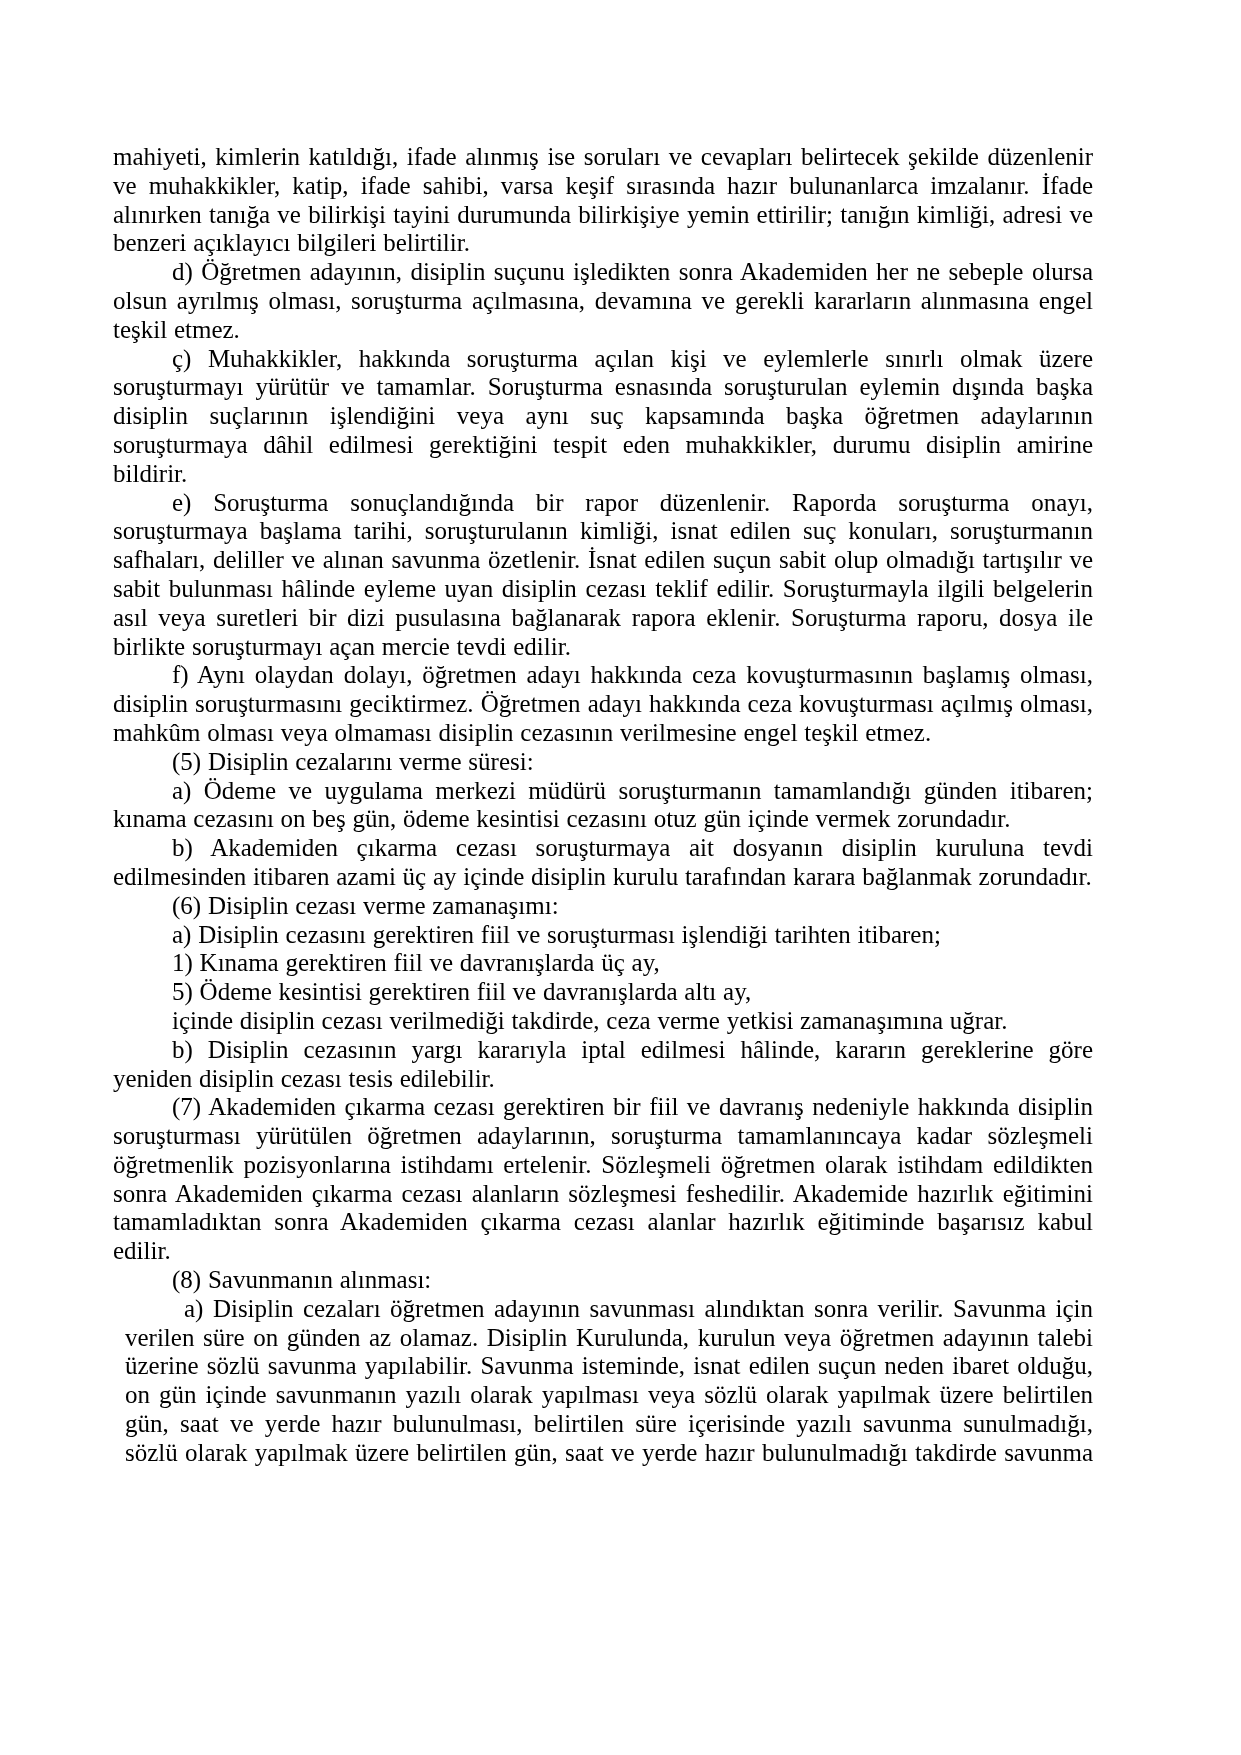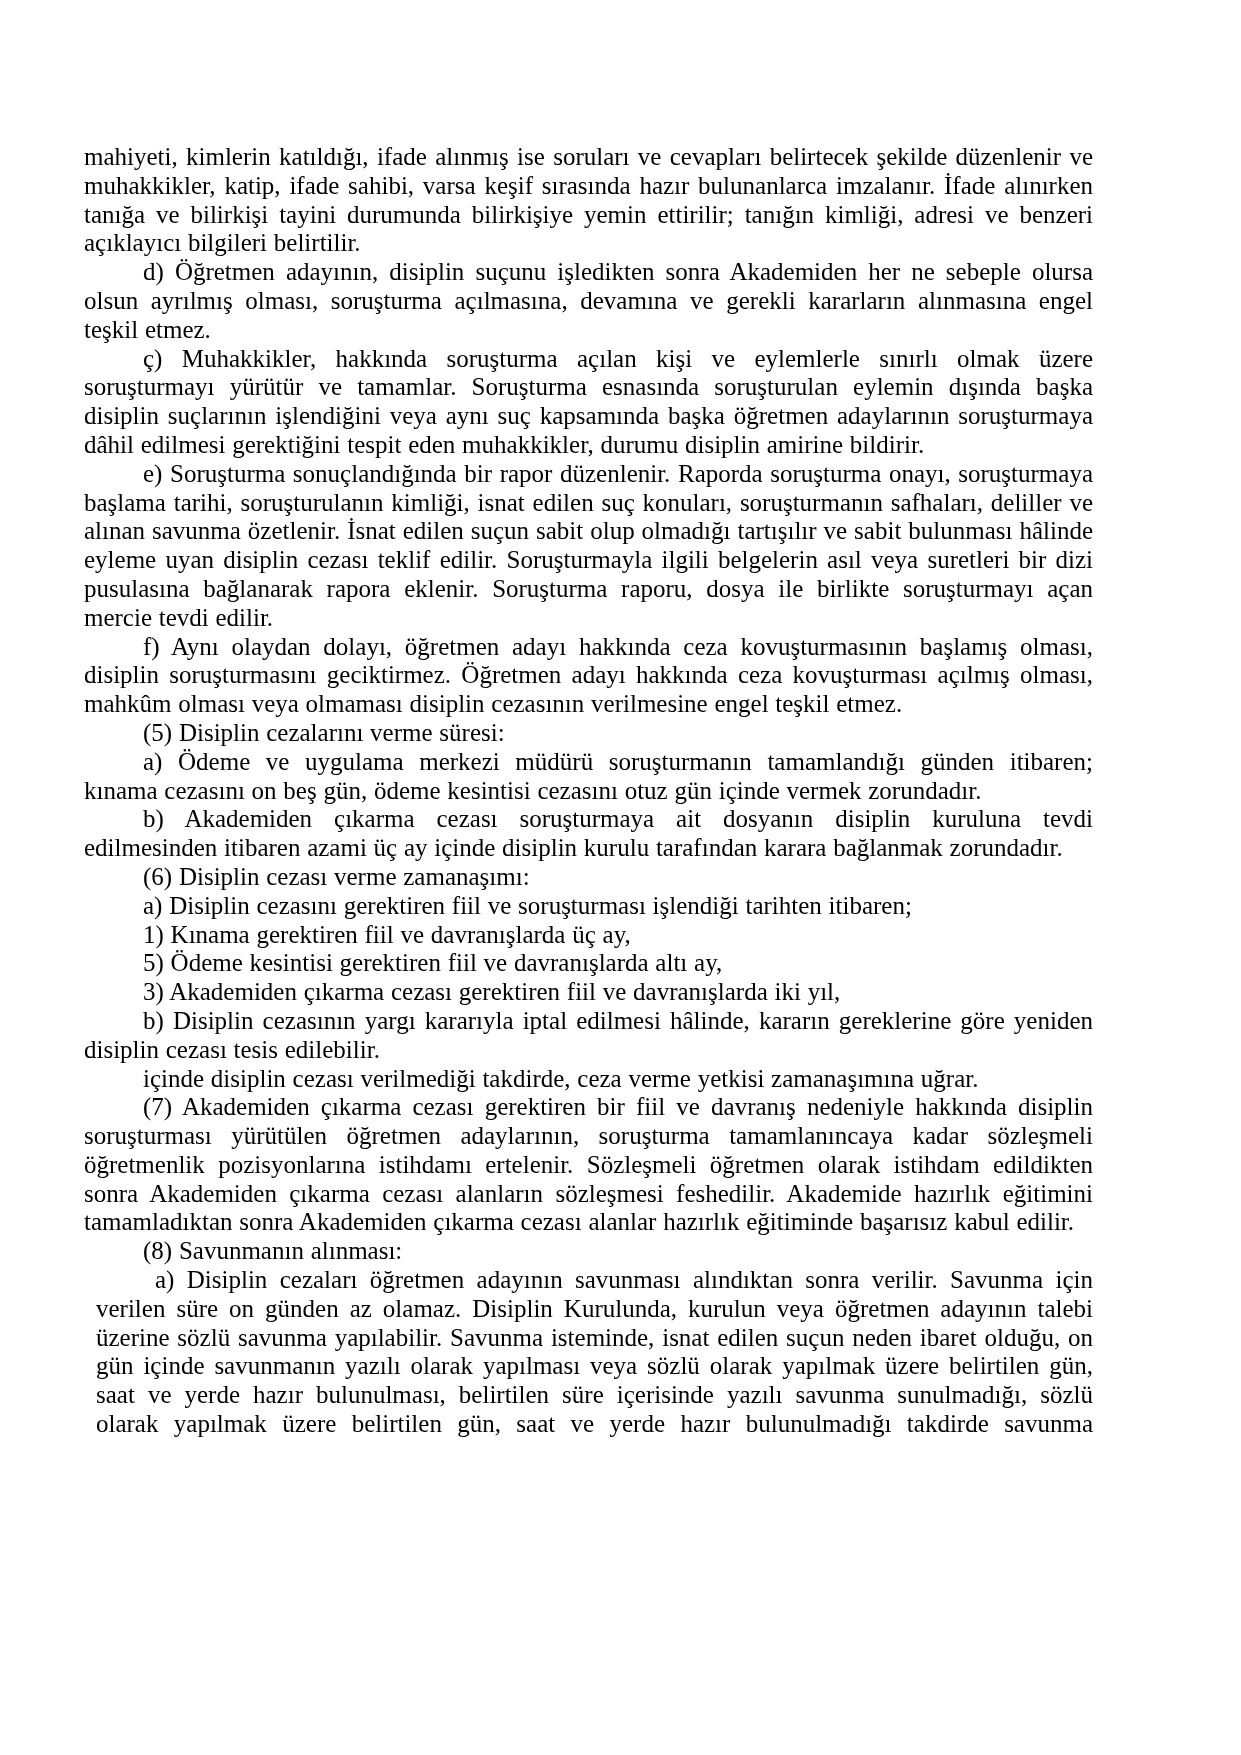--- a/index.html
+++ b/index.html
@@ -7,21 +7,21 @@
     padding: 0;
     background: #ffffff;
   }
   .page {
     position: relative;
     width: 1241px;
     height: 1755px;
     background: #ffffff;
     color: #000000;
     box-sizing: border-box;
-    padding: 143px 148px 0 84px;
+    padding: 143px 148px 0 113px;
     overflow: hidden;
   }
   .doc-body {
     font-family: "Liberation Serif", "DejaVu Serif", serif;
     font-size: 25px;
     line-height: 28.8px;
     text-align: justify;
     color: #000000;
   }
   .doc-body p {
@@ -48,20 +48,19 @@
     <p>ç) Muhakkikler, hakkında soruşturma açılan kişi ve eylemlerle sınırlı olmak üzere soruşturmayı yürütür ve tamamlar. Soruşturma esnasında soruşturulan eylemin dışında başka disiplin suçlarının işlendiğini veya aynı suç kapsamında başka öğretmen adaylarının soruşturmaya dâhil edilmesi gerektiğini tespit eden muhakkikler, durumu disiplin amirine bildirir.</p>
     <p>e) Soruşturma sonuçlandığında bir rapor düzenlenir. Raporda soruşturma onayı, soruşturmaya başlama tarihi, soruşturulanın kimliği, isnat edilen suç konuları, soruşturmanın safhaları, deliller ve alınan savunma özetlenir. İsnat edilen suçun sabit olup olmadığı tartışılır ve sabit bulunması hâlinde eyleme uyan disiplin cezası teklif edilir. Soruşturmayla ilgili belgelerin asıl veya suretleri bir dizi pusulasına bağlanarak rapora eklenir. Soruşturma raporu, dosya ile birlikte soruşturmayı açan mercie tevdi edilir.</p>
     <p>f) Aynı olaydan dolayı, öğretmen adayı hakkında ceza kovuşturmasının başlamış olması, disiplin soruşturmasını geciktirmez. Öğretmen adayı hakkında ceza kovuşturması açılmış olması, mahkûm olması veya olmaması disiplin cezasının verilmesine engel teşkil etmez.</p>
     <p>(5) Disiplin cezalarını verme süresi:</p>
     <p>a) Ödeme ve uygulama merkezi müdürü soruşturmanın tamamlandığı günden itibaren; kınama cezasını on beş gün, ödeme kesintisi cezasını otuz gün içinde vermek zorundadır.</p>
     <p>b) Akademiden çıkarma cezası soruşturmaya ait dosyanın disiplin kuruluna tevdi edilmesinden itibaren azami üç ay içinde disiplin kurulu tarafından karara bağlanmak zorundadır.</p>
     <p>(6) Disiplin cezası verme zamanaşımı:</p>
     <p>a) Disiplin cezasını gerektiren fiil ve soruşturması işlendiği tarihten itibaren;</p>
     <p>1) Kınama gerektiren fiil ve davranışlarda üç ay,</p>
     <p>5) Ödeme kesintisi gerektiren fiil ve davranışlarda  altı ay,</p>
-    <p>3) Akademiden çıkarma cezası gerektiren fiil ve davranışlarda iki yıl,</p>
+    <p>içinde disiplin cezası verilmediği takdirde, ceza verme yetkisi zamanaşımına uğrar.</p>
     <p>b) Disiplin cezasının yargı kararıyla iptal edilmesi hâlinde, kararın gereklerine göre yeniden disiplin cezası tesis edilebilir.</p>
-    <p>içinde disiplin cezası verilmediği takdirde, ceza verme yetkisi zamanaşımına uğrar.</p>
     <p>(7) Akademiden çıkarma cezası gerektiren bir fiil ve davranış nedeniyle hakkında disiplin soruşturması yürütülen öğretmen adaylarının, soruşturma tamamlanıncaya kadar sözleşmeli öğretmenlik pozisyonlarına istihdamı ertelenir. Sözleşmeli öğretmen olarak istihdam edildikten sonra Akademiden çıkarma cezası alanların sözleşmesi feshedilir. Akademide hazırlık eğitimini tamamladıktan sonra Akademiden çıkarma cezası alanlar hazırlık eğitiminde başarısız kabul edilir.</p>
     <p>(8) Savunmanın alınması:</p>
     <p class="justify-last">a) Disiplin cezaları öğretmen adayının savunması alındıktan sonra verilir. Savunma için verilen süre on günden az olamaz. Disiplin Kurulunda, kurulun veya öğretmen adayının talebi üzerine sözlü savunma yapılabilir. Savunma isteminde, isnat edilen suçun neden ibaret olduğu, on gün içinde savunmanın yazılı olarak yapılması veya sözlü olarak yapılmak üzere belirtilen gün, saat ve yerde hazır bulunulması, belirtilen süre içerisinde yazılı savunma sunulmadığı, sözlü olarak yapılmak üzere belirtilen gün, saat ve yerde hazır bulunulmadığı takdirde savunma</p>
   </div>
 </div>
 
 </body></html>

